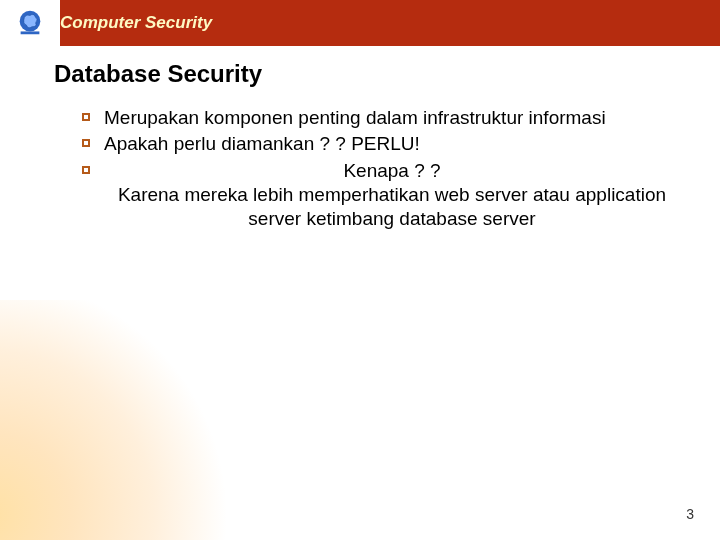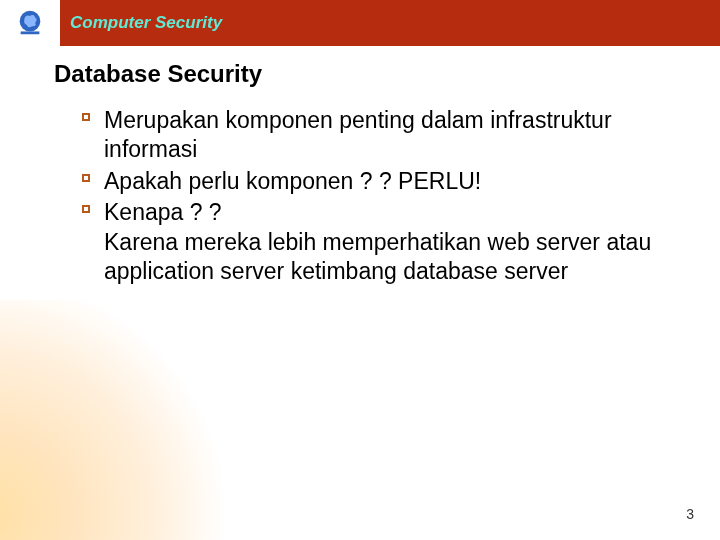--- a/index.html
+++ b/index.html
@@ -42,25 +42,24 @@
   }
   .logo-circle {
     width: 30px;
     height: 30px;
     display: flex;
     align-items: center;
     justify-content: center;
   }
   .logo-circle svg { display: block; }
   .header-title {
-    color: #5eead4;
+    color: #fef9c3;
     font-size: 17px;
     font-weight: bold;
     font-style: italic;
-    margin-left: 10px;
   }
   .slide-title {
     font-size: 24px;
     font-weight: bold;
     color: #000;
     margin: 14px 0 18px 54px;
   }
   .bullets {
     margin-left: 82px;
     margin-right: 40px;
@@ -73,23 +72,24 @@
   .sq {
     width: 8px;
     height: 8px;
     border: 2px solid #b55a1a;
     background: #fff;
     margin-top: 7px;
     margin-right: 14px;
     flex-shrink: 0;
   }
   .bullet-text {
-    font-size: 23px;
+    font-size: 19px;
     line-height: 1.28;
     color: #000;
+    text-align: center;
   }
   .page-num {
     position: absolute;
     bottom: 18px;
     right: 26px;
     font-size: 14px;
     color: #333;
   }
 </style>
 </head>
@@ -112,21 +112,21 @@
 
 <div class="slide-title">Database Security</div>
 
 <div class="bullets">
   <div class="bullet">
     <div class="sq"></div>
     <div class="bullet-text">Merupakan komponen penting dalam infrastruktur informasi</div>
   </div>
   <div class="bullet">
     <div class="sq"></div>
-    <div class="bullet-text">Apakah perlu komponen ? ?  PERLU!</div>
+    <div class="bullet-text">Apakah perlu diamankan ? ?  PERLU!</div>
   </div>
   <div class="bullet">
     <div class="sq"></div>
     <div class="bullet-text">Kenapa ? ?<br>Karena mereka lebih memperhatikan web server atau application server ketimbang database server</div>
   </div>
 </div>
 
 <div class="page-num">3</div>
 
 </body></html>

